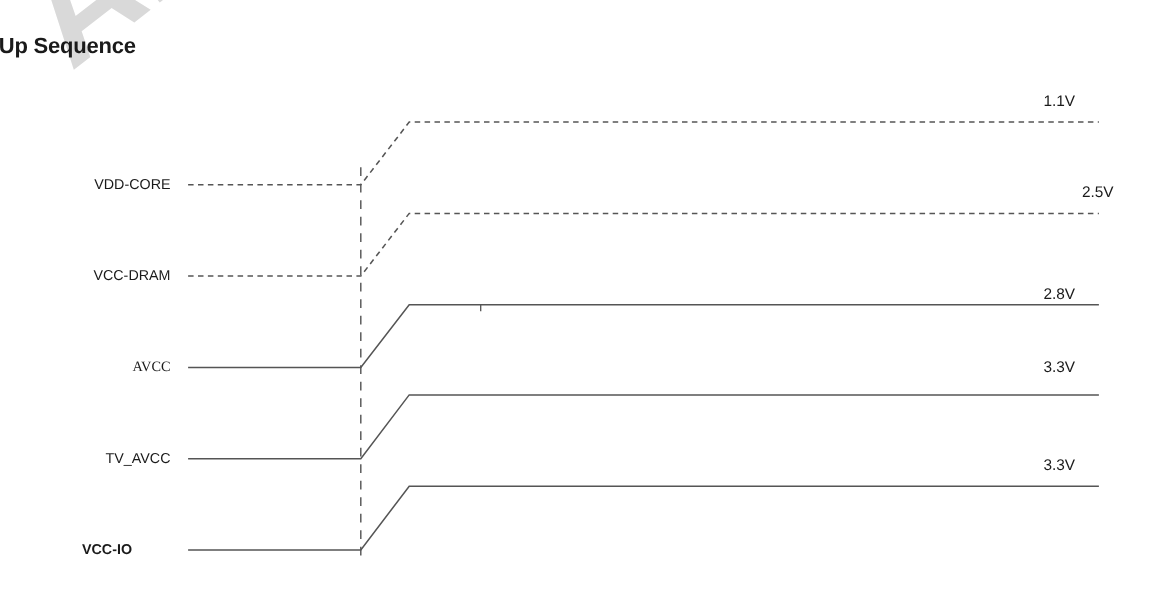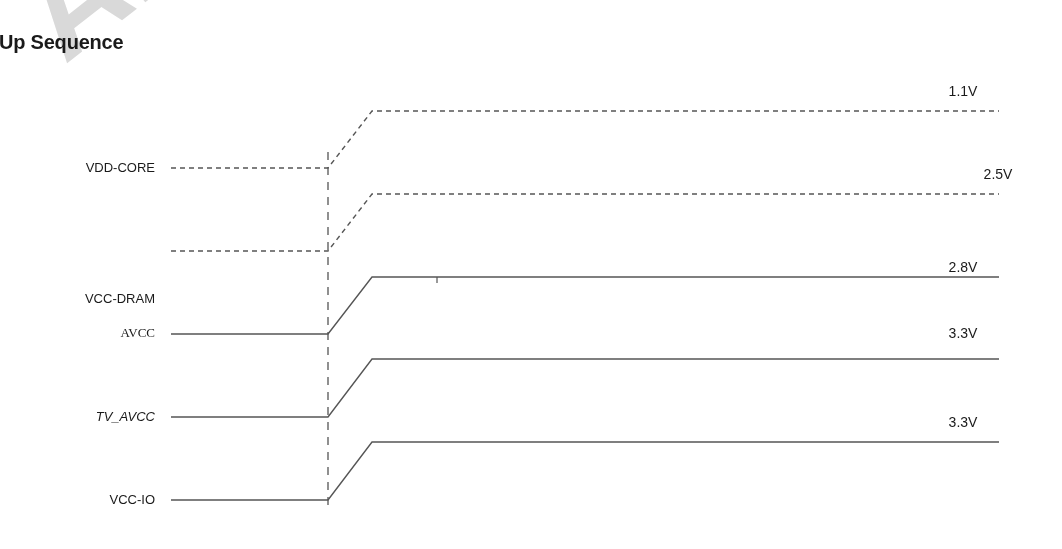--- a/index.html
+++ b/index.html
@@ -103,24 +103,24 @@
     <g id="reference-line-group">
         <line x1="328" y1="152" x2="328" y2="512" stroke="#555555" stroke-width="1.3" stroke-dasharray="8,7"></line>
       </g>
     <g id="tick-marks-group">
         <line x1="437" y1="277" x2="437" y2="283" stroke="#555555" stroke-width="1.2"></line>
       </g>
   </svg>
 
   <div id="signal-label-layer">
       <div class="sig-label" style="right: 907px; top: 167px;">VDD-CORE</div>
-      <div class="sig-label" style="right: 907px; top: 250px; margin-top: 48px;">VCC-DRAM</div>
+      <div class="sig-label" style="right: 907px; top: 250px;">VCC-DRAM</div>
       <div class="sig-label" style="right: 907px; top: 333px; font-family: Liberation Serif, serif;">AVCC</div>
-      <div class="sig-label" style="right: 907px; top: 416px; font-style: italic;">TV_AVCC</div>
-      <div class="sig-label" style="right: 907px; top: 499px;">VCC-IO</div>
+      <div class="sig-label" style="right: 907px; top: 416px;">TV_AVCC</div>
+      <div class="sig-label" style="right: 942px; top: 499px; font-weight: bold;">VCC-IO</div>
     </div>
   <div id="voltage-label-layer">
       <div class="volt-label" style="left: 963px; top: 91px;">1.1V</div>
       <div class="volt-label" style="left: 978px; top: 174px; margin-left: 20px;">2.5V</div>
       <div class="volt-label" style="left: 963px; top: 267px;">2.8V</div>
       <div class="volt-label" style="left: 963px; top: 333px;">3.3V</div>
       <div class="volt-label" style="left: 963px; top: 422px;">3.3V</div>
     </div>
 
 </div>

